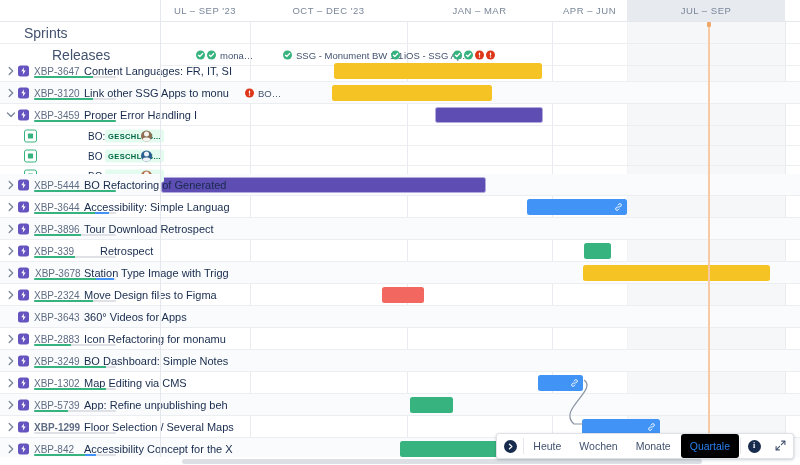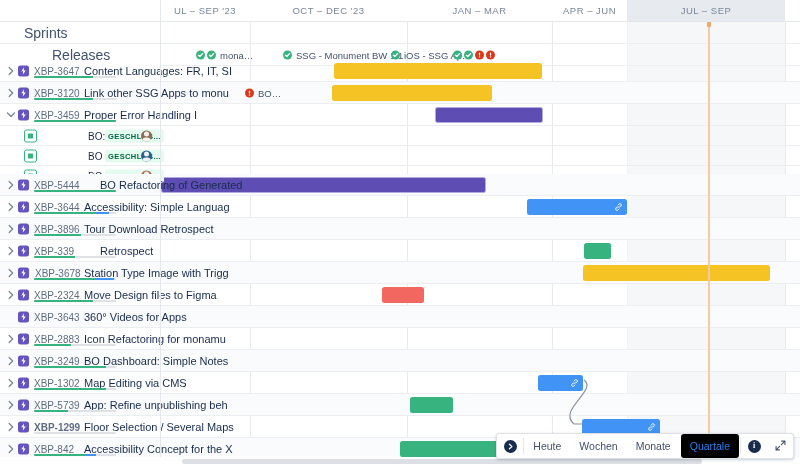--- a/index.html
+++ b/index.html
@@ -366,21 +366,21 @@
           <svg width="10" height="10" viewBox="0 0 10 10">
             <path d="M3.2 1.5 L6.7 5 L3.2 8.5" fill="none" stroke="#7a8699" stroke-width="1.3" stroke-linecap="round" stroke-linejoin="round"></path>
           </svg>
         </span>
         <span class="tIcon" style="background: rgb(101, 84, 192); left: 18px;">
           <svg viewBox="0 0 12 12">
             <path d="M6.6 2 L3.6 6.4 H5.7 L5.2 10 L8.4 5.4 H6.2 Z" fill="#fff"></path>
           </svg>
         </span>
         <div class="key" style="left: 34px;">XBP-5444</div>
-        <div class="summary" style="left: 100px; max-width: 74px;">BO Refactoring of Generated</div>
+        <div class="summary" style="left: 84px; max-width: 74px;">BO Refactoring of Generated</div>
         <div class="prog" style="left: 34px; width: 82px; bottom: 3px;">
           <span class="seg" style="left: 0px; width: 100%; background: rgb(54, 179, 126);"></span>
         </div>
       </div>
       <div class="row plainrow" style="top: 196px; height: 22px; width: 160px; z-index: 6;">
         <span class="chev">
           <svg width="10" height="10" viewBox="0 0 10 10">
             <path d="M3.2 1.5 L6.7 5 L3.2 8.5" fill="none" stroke="#7a8699" stroke-width="1.3" stroke-linecap="round" stroke-linejoin="round"></path>
           </svg>
         </span>

